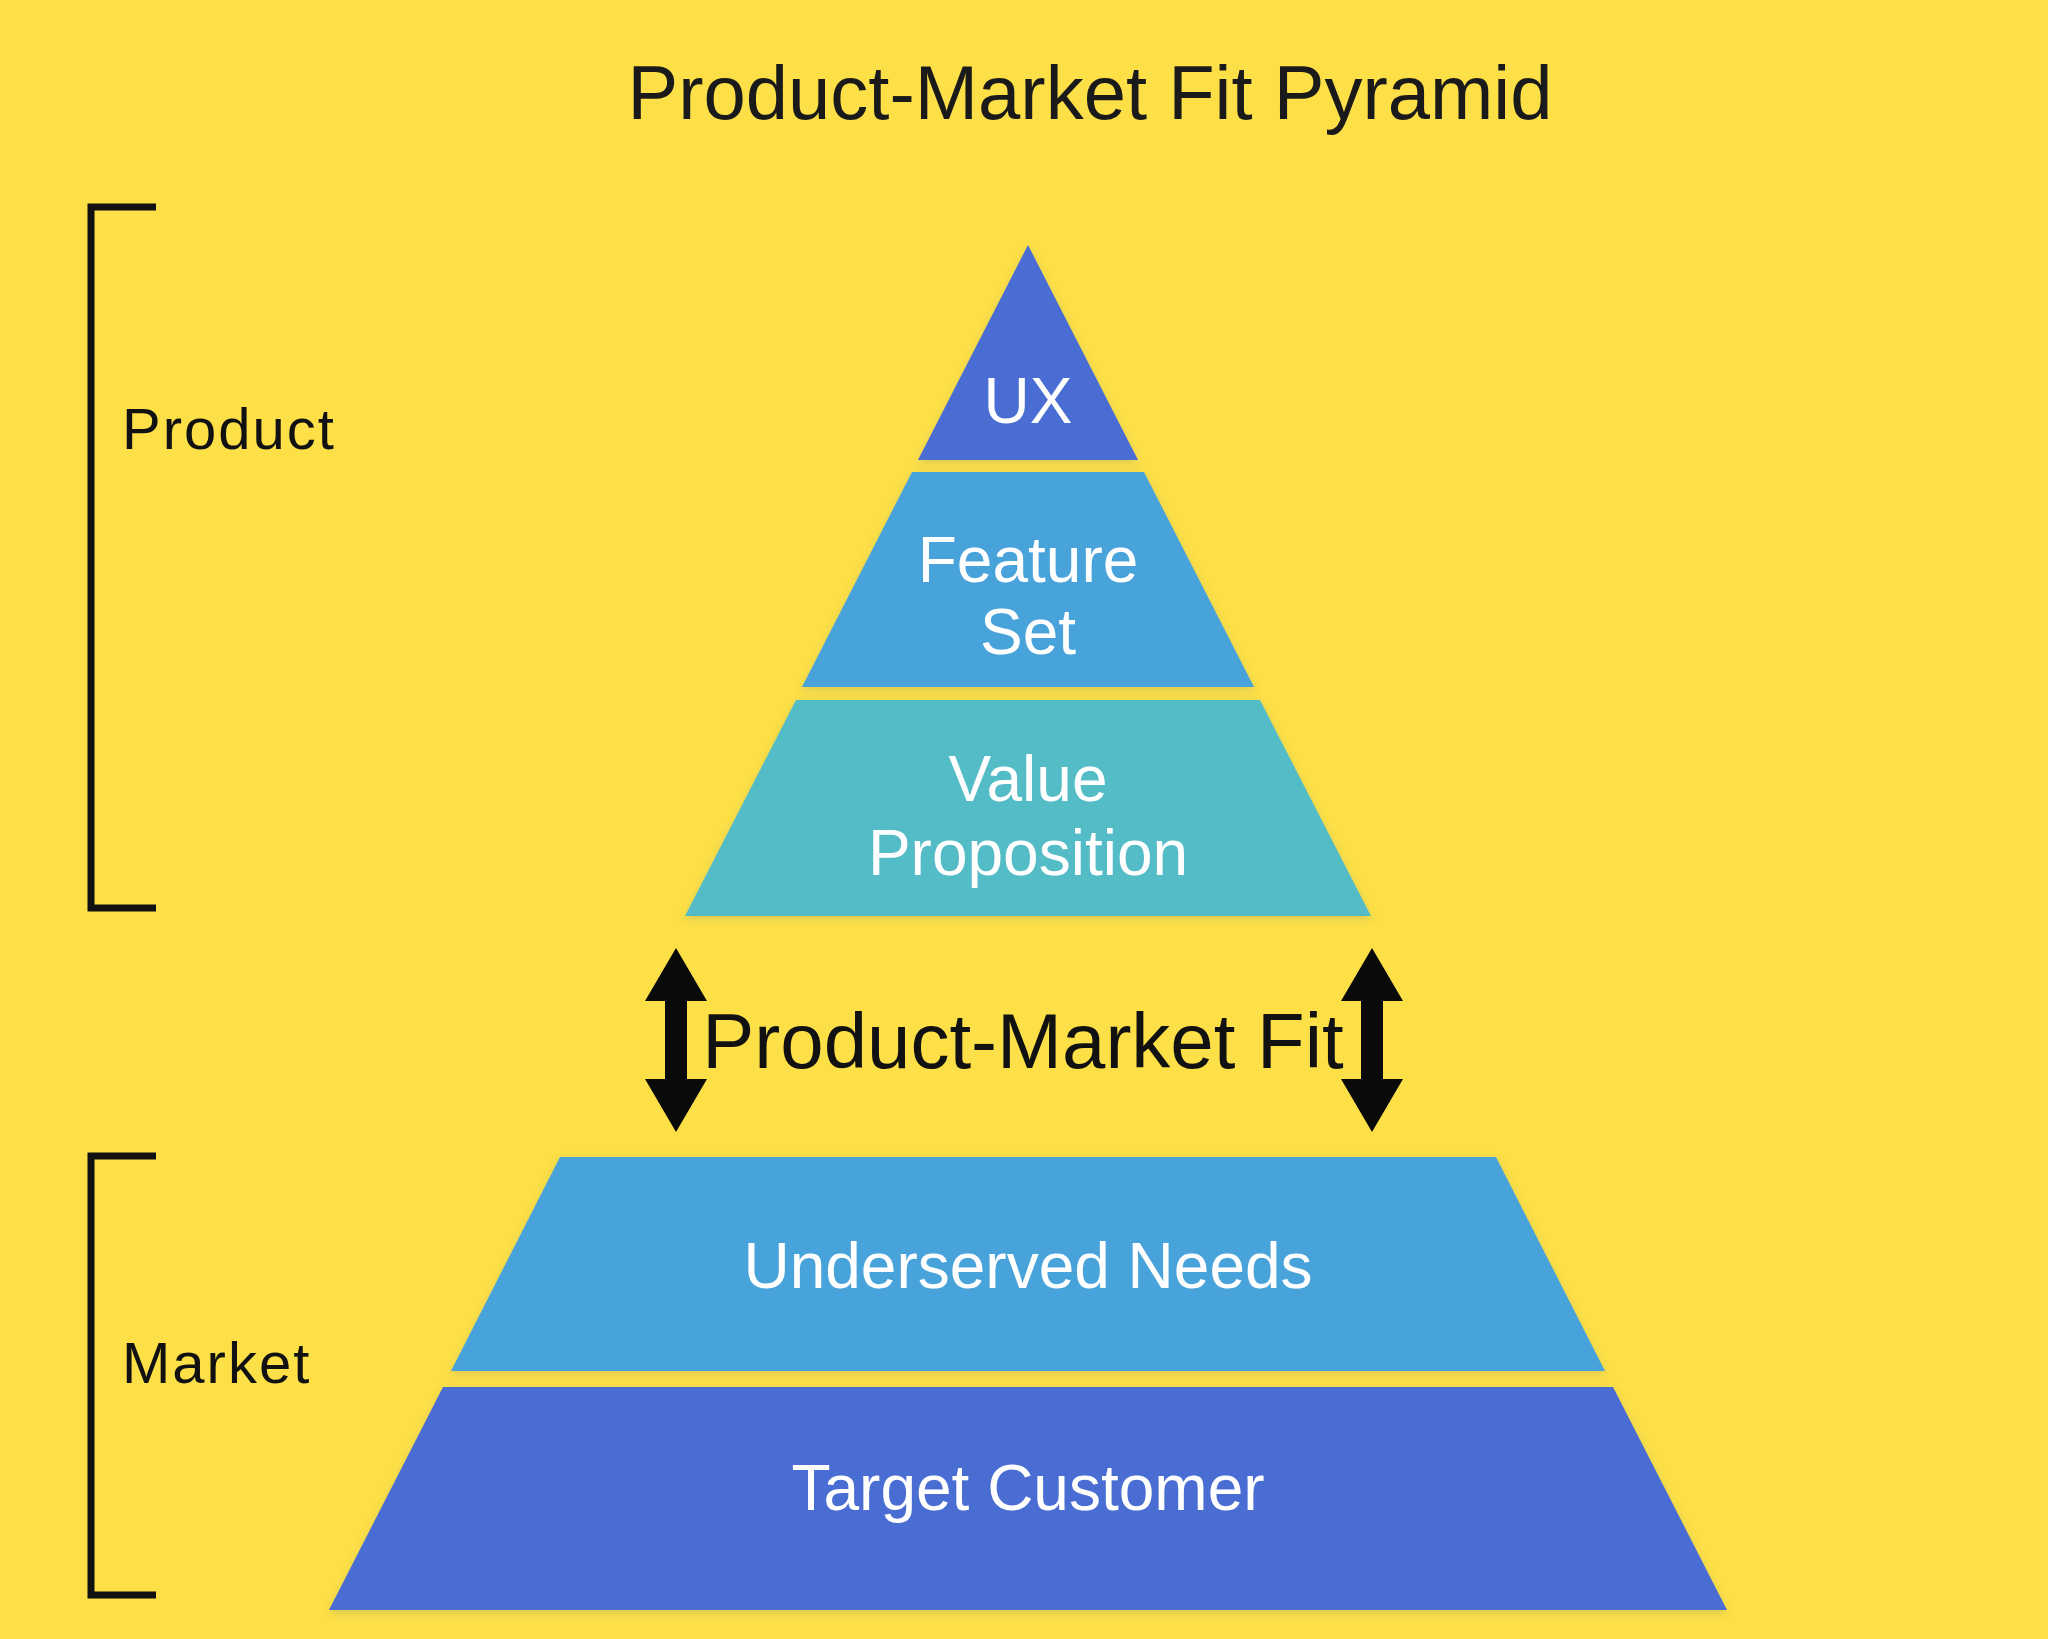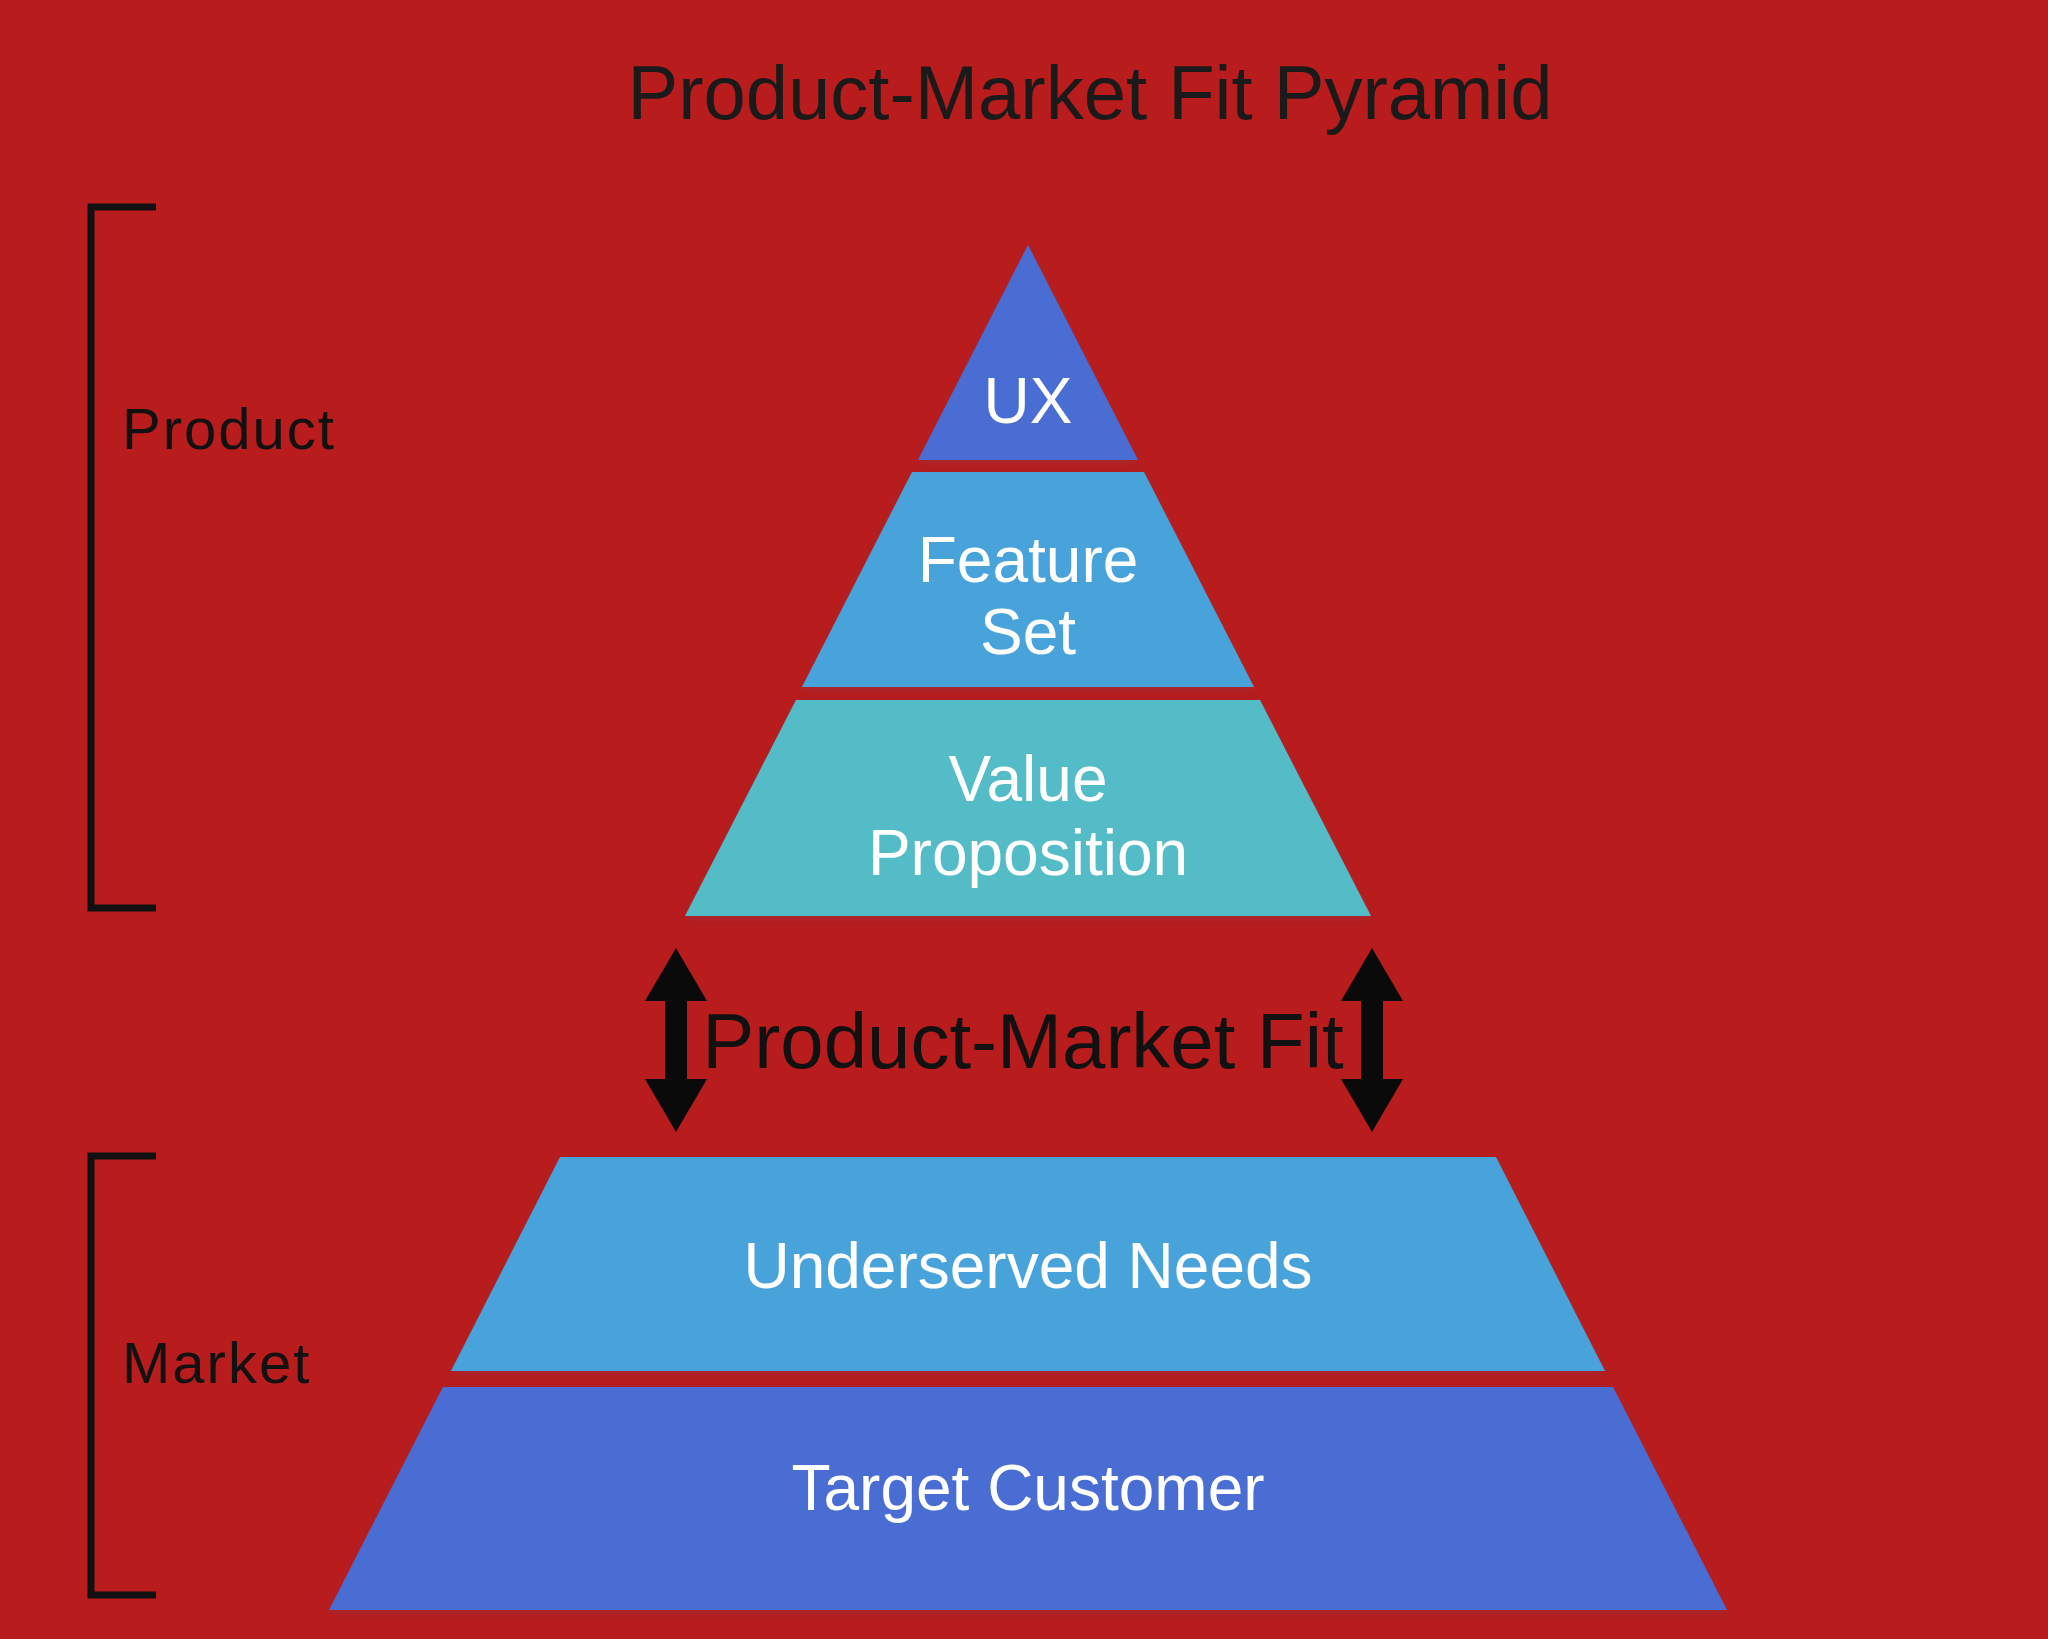--- a/index.html
+++ b/index.html
@@ -4,21 +4,21 @@
 <style>
   html, body {
     margin: 0;
     padding: 0;
     background: #ffffff;
   }
   .canvas {
     position: relative;
     width: 2048px;
     height: 1639px;
-    background: #b91c1c;
+    background: #fde047;
     overflow: hidden;
     font-family: "Liberation Sans", sans-serif;
   }
   svg { display: block; width: 100%; height: 100%; }
 
   text {
     font-family: "Liberation Sans", sans-serif;
     font-weight: 400;
   }
   .title-text {

